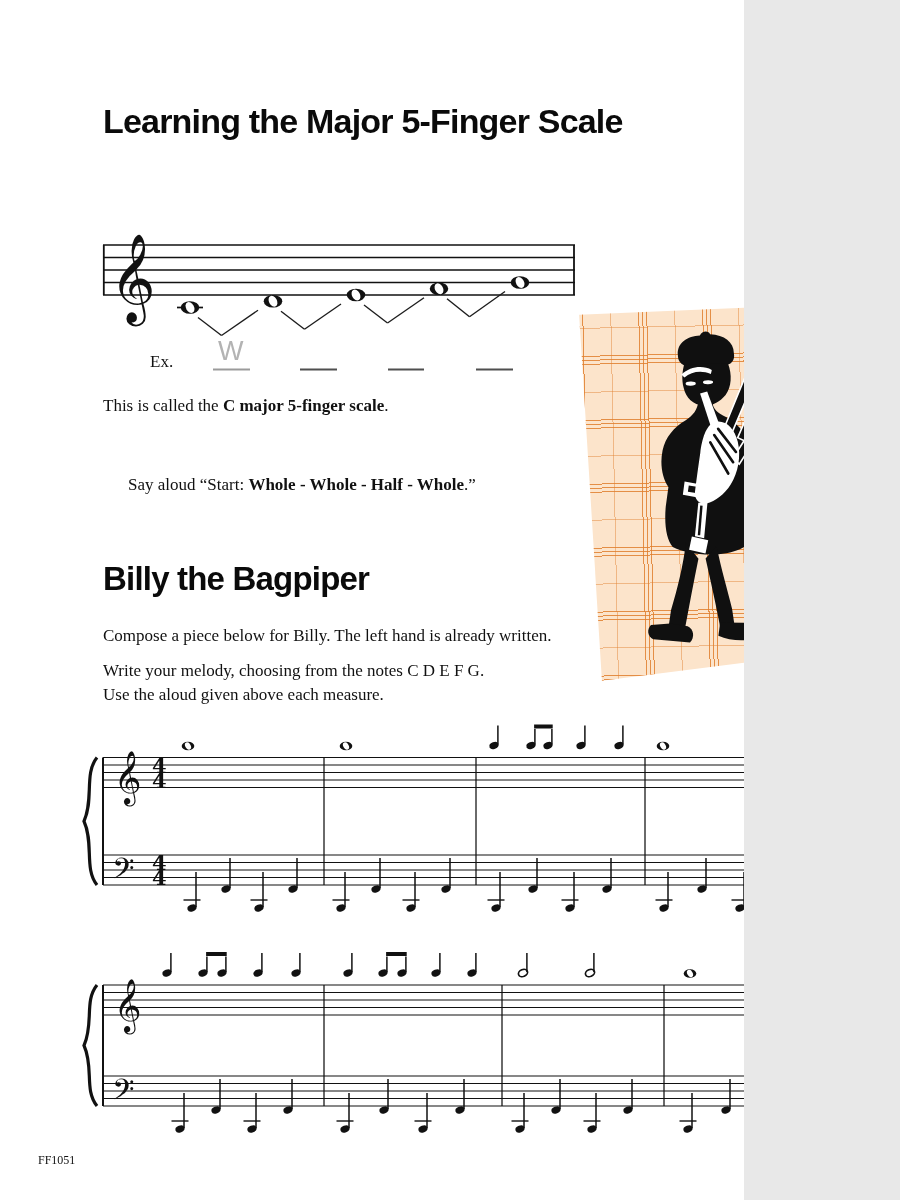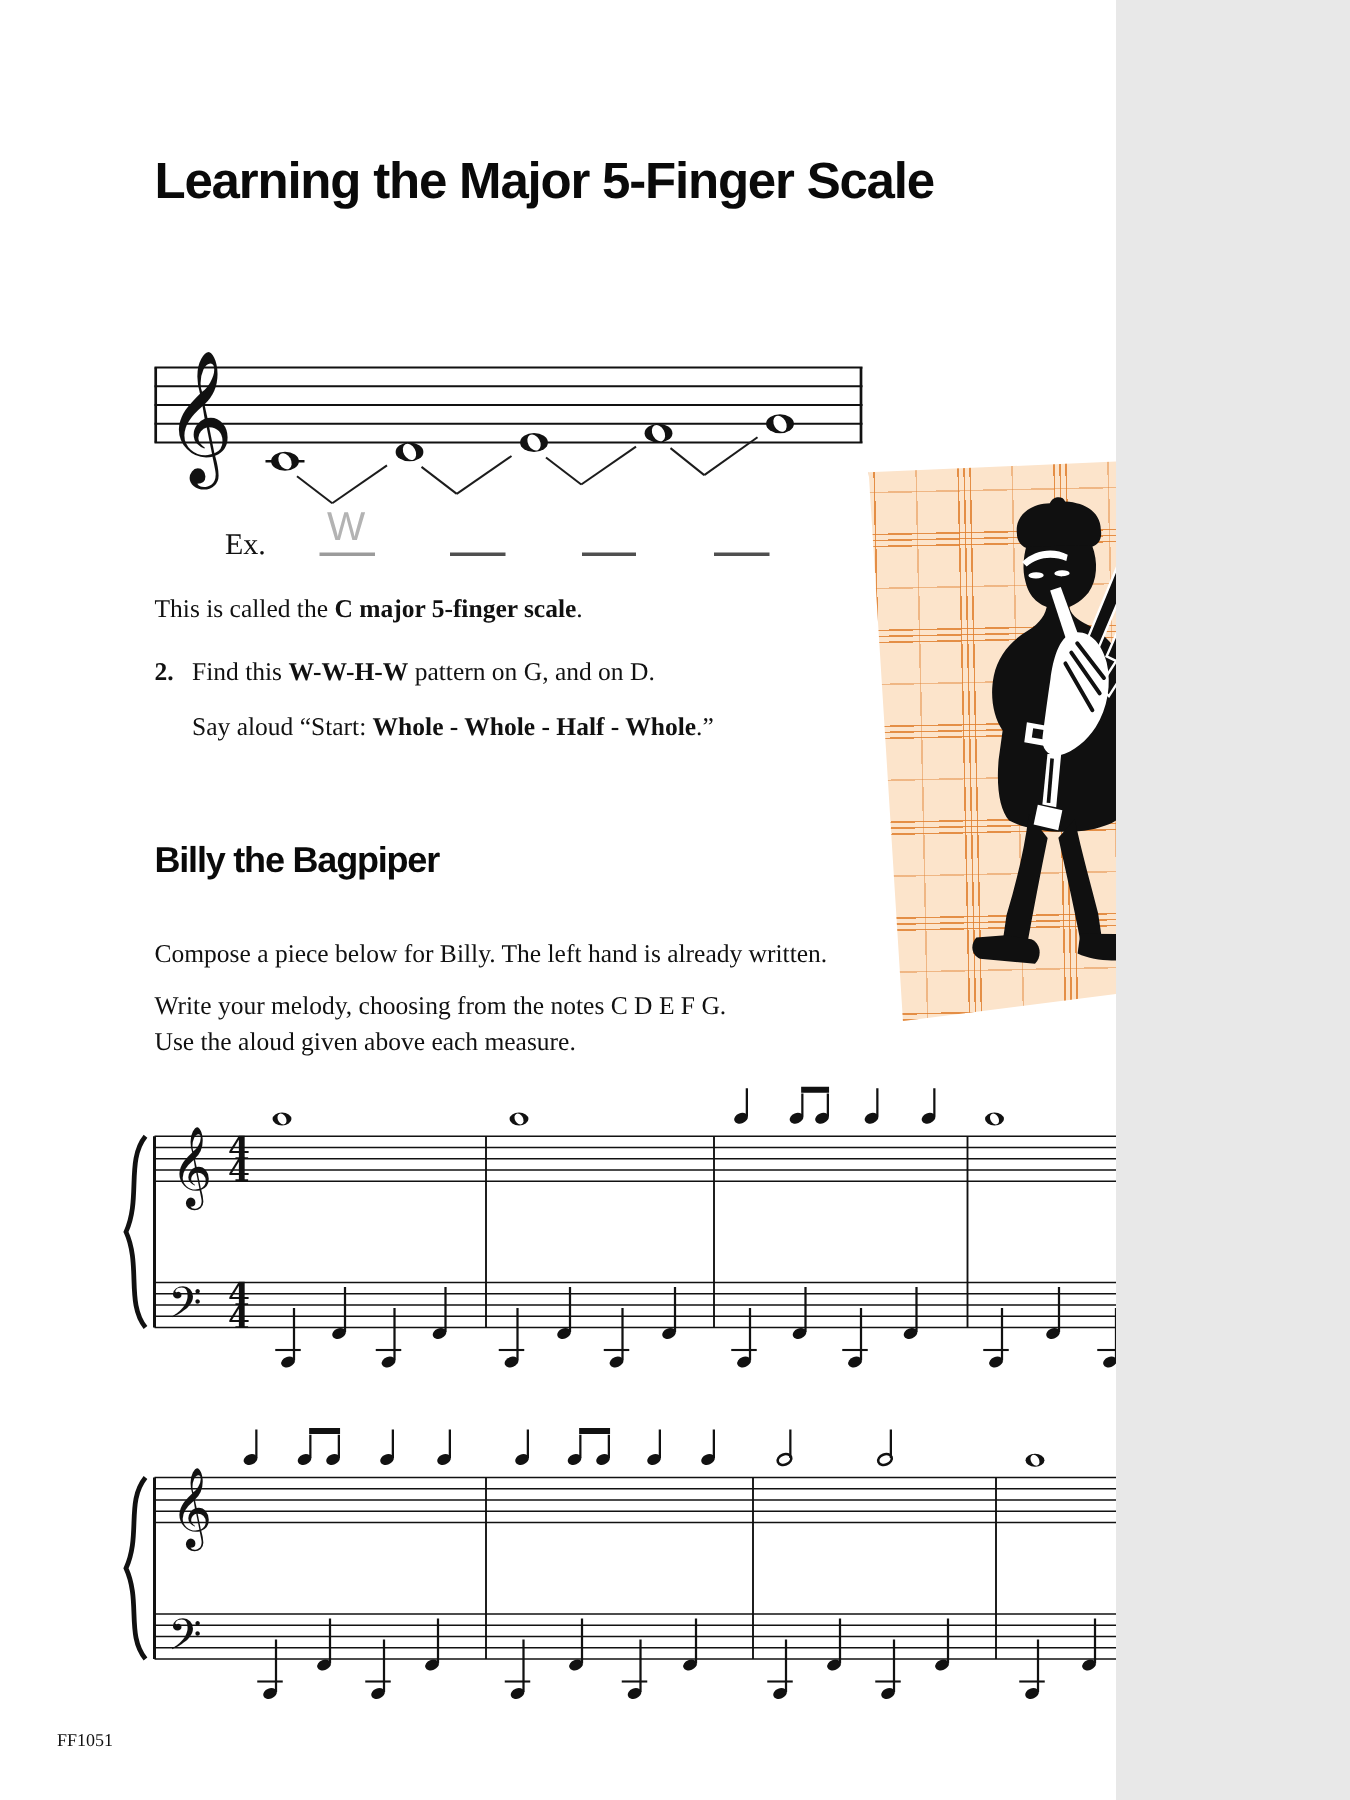--- a/index.html
+++ b/index.html
@@ -1,27 +1,27 @@
 <!DOCTYPE html>
 <html><head>
 <meta charset="utf-8">
 <style>
   html,body{margin:0;padding:0;background:#e8e8e8;}
   .page{position:relative;width:744px;height:1200px;background:#ffffff;overflow:hidden;
         font-family:"Liberation Serif",serif;color:#111;}
   .abs{position:absolute;}
   .h1{font-family:"Liberation Sans",sans-serif;font-weight:700;font-size:34px;
       letter-spacing:-0.8px;color:#0a0a0a;white-space:nowrap;}
-  .h2{font-family:"Liberation Sans",sans-serif;font-weight:700;font-size:24px;
+  .h2{font-family:"Liberation Sans",sans-serif;font-weight:700;font-size:33px;
       letter-spacing:-0.8px;color:#0a0a0a;white-space:nowrap;}
   .para{position:absolute;left:103px;font-size:17px;white-space:nowrap;}
   .para b{font-weight:700;}
   .num{display:inline-block;width:25px;font-weight:700;}
   .indent{left:128px;}
-  .ex-label{position:absolute;font-size:20px;}
+  .ex-label{position:absolute;font-size:17px;}
   .ex-w{position:absolute;font-family:"Liberation Sans",sans-serif;font-weight:500;
         font-size:27px;color:#b3b3b3;}
   .footer-code{position:absolute;left:38px;top:1153px;font-size:12px;}
   .page-num{position:absolute;left:853px;top:1146px;font-size:20px;}
   .plaid{position:absolute;left:578px;top:302px;width:286px;height:380px;
     background-color:#fce4cb;
     background-image:
       repeating-linear-gradient(90deg, rgba(224,127,46,.85) 0 1px, transparent 1px 4px,
         rgba(224,127,46,.85) 4px 5px, transparent 5px 8px,
         rgba(224,127,46,.85) 8px 9px, transparent 9px 36px,
@@ -42,23 +42,20 @@
   <div class="abs h1" style="left:103px;top:102px">Learning the Major 5-Finger Scale</div>
 
 
   <div class="ex-label" style="left:150px;top:352px">Ex.</div>
   <div class="ex-w" style="left:218px;top:336px">W</div>
 
   <div class="para" style="top:396px">
     <span>This is called the </span><b>C major 5-finger scale</b><span>.</span>
   </div>
 
-  <div class="para" style="top:438px">
-    <b class="num">2.</b><span>Find this </span><b>W-W-H-W</b><span> pattern on G, and on D.</span>
-  </div>
   <div class="para indent" style="top:475px">
     <span>Say aloud “Start: </span><b>Whole - Whole - Half - Whole</b><span>.”</span>
   </div>
 
 
   <div class="abs h2" style="left:103px;top:560px">Billy the Bagpiper</div>
   <div class="para" style="top:661px">Write your melody, choosing from the notes C D E F G.</div>
   <div class="para" style="top:626px">Compose a piece below for Billy. The left hand is already written.</div>
   <div class="para" style="top:685px">Use the aloud given above each measure.</div>
 

